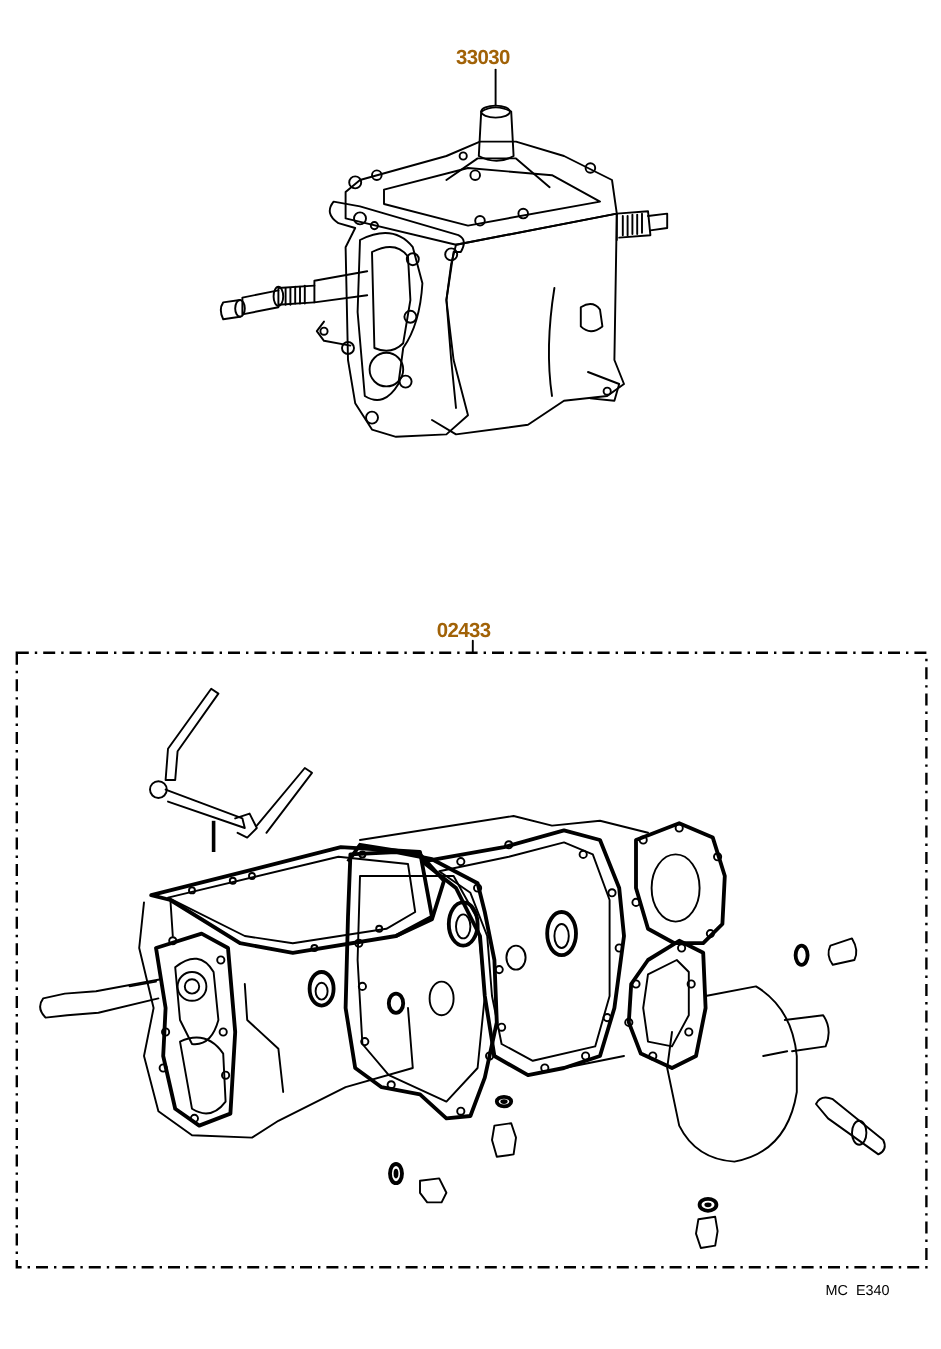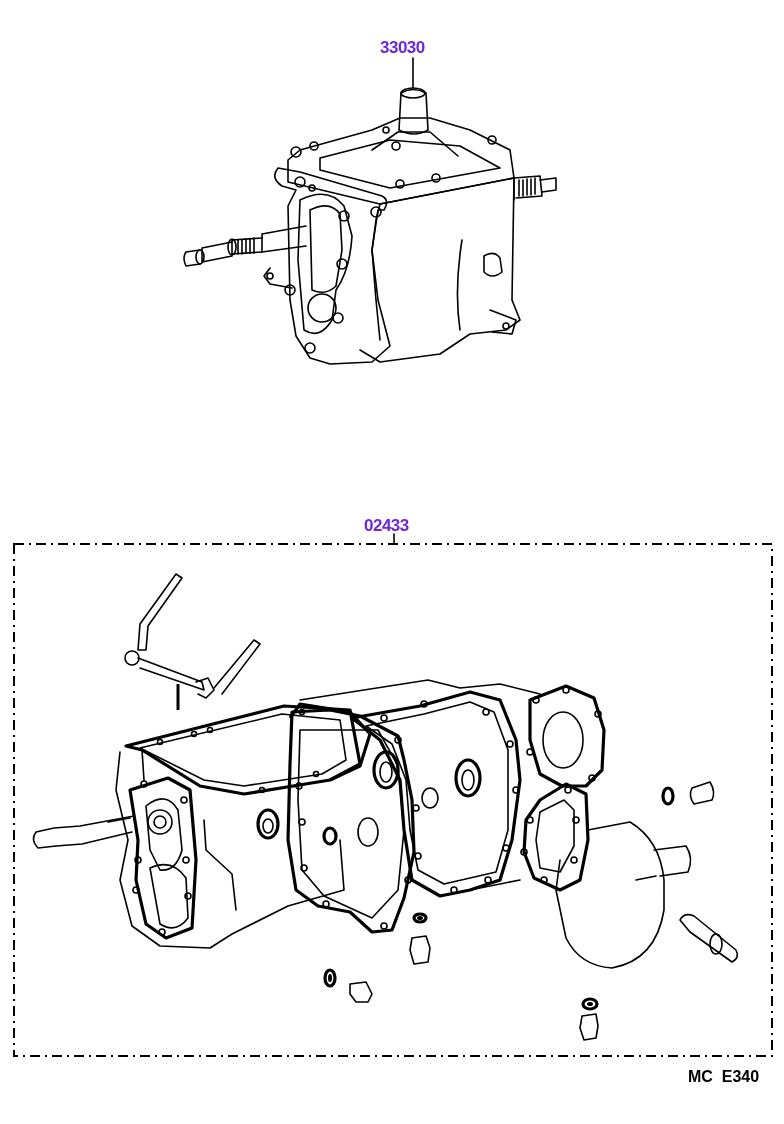--- a/index.html
+++ b/index.html
@@ -1,18 +1,18 @@
 <!DOCTYPE html>
 <html><head>
 <meta charset="utf-8">
 <style>
   html, body { margin: 0; padding: 0; background: #ffffff; }
   body { width: 784px; height: 1124px; position: relative; overflow: hidden; font-family: "Liberation Sans", sans-serif; color: #000; }
-  .label { position: absolute; font-family: "Liberation Sans", sans-serif; font-weight: bold; font-size: 17px; letter-spacing: -0.5px; color: #6d28d9; }
-  .ref { position: absolute; font-family: "Liberation Sans", sans-serif; font-weight: bold; font-size: 16px; color: #000; }
+  .label { position: absolute; font-family: "Liberation Sans", sans-serif; font-weight: bold; font-size: 17px; letter-spacing: -0.5px; color: #a16207; }
+  .ref { position: absolute; font-family: "Liberation Sans", sans-serif; font-weight: normal; font-size: 12px; color: #000; }
   svg { position: absolute; left: 0; top: 0; }
   .ln { fill: none; stroke: #000; stroke-width: 1.6; stroke-linejoin: round; stroke-linecap: round; }
   .thk { fill: none; stroke: #000; stroke-width: 3.2; stroke-linejoin: round; }
   .fill { fill: #000; }
   .dash { fill: none; stroke: #000; stroke-width: 2; stroke-dasharray: 10 5 2 5; }
 </style>
 </head>
 <body>
 
 <div class="label" style="left:380px; top:38px;">33030</div>

